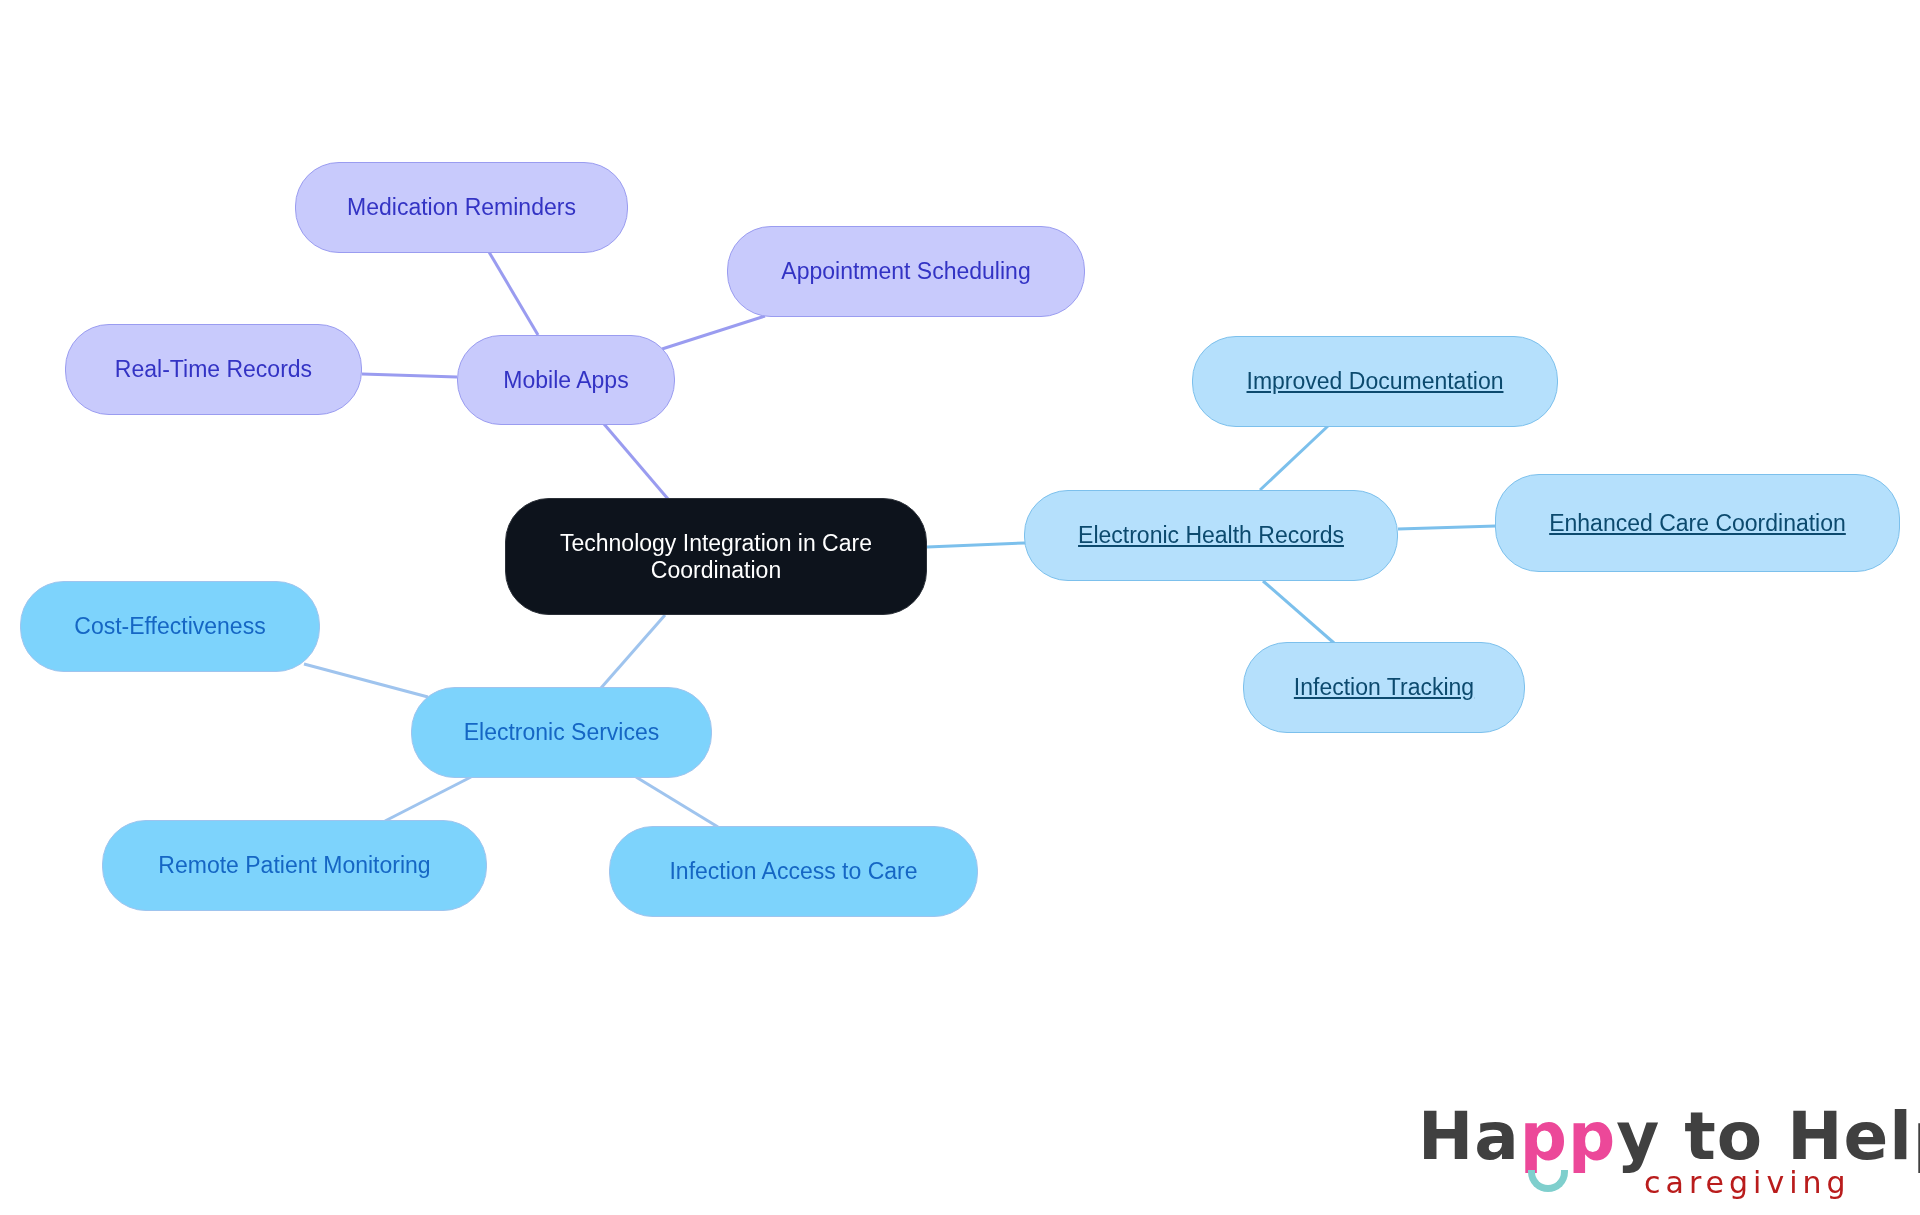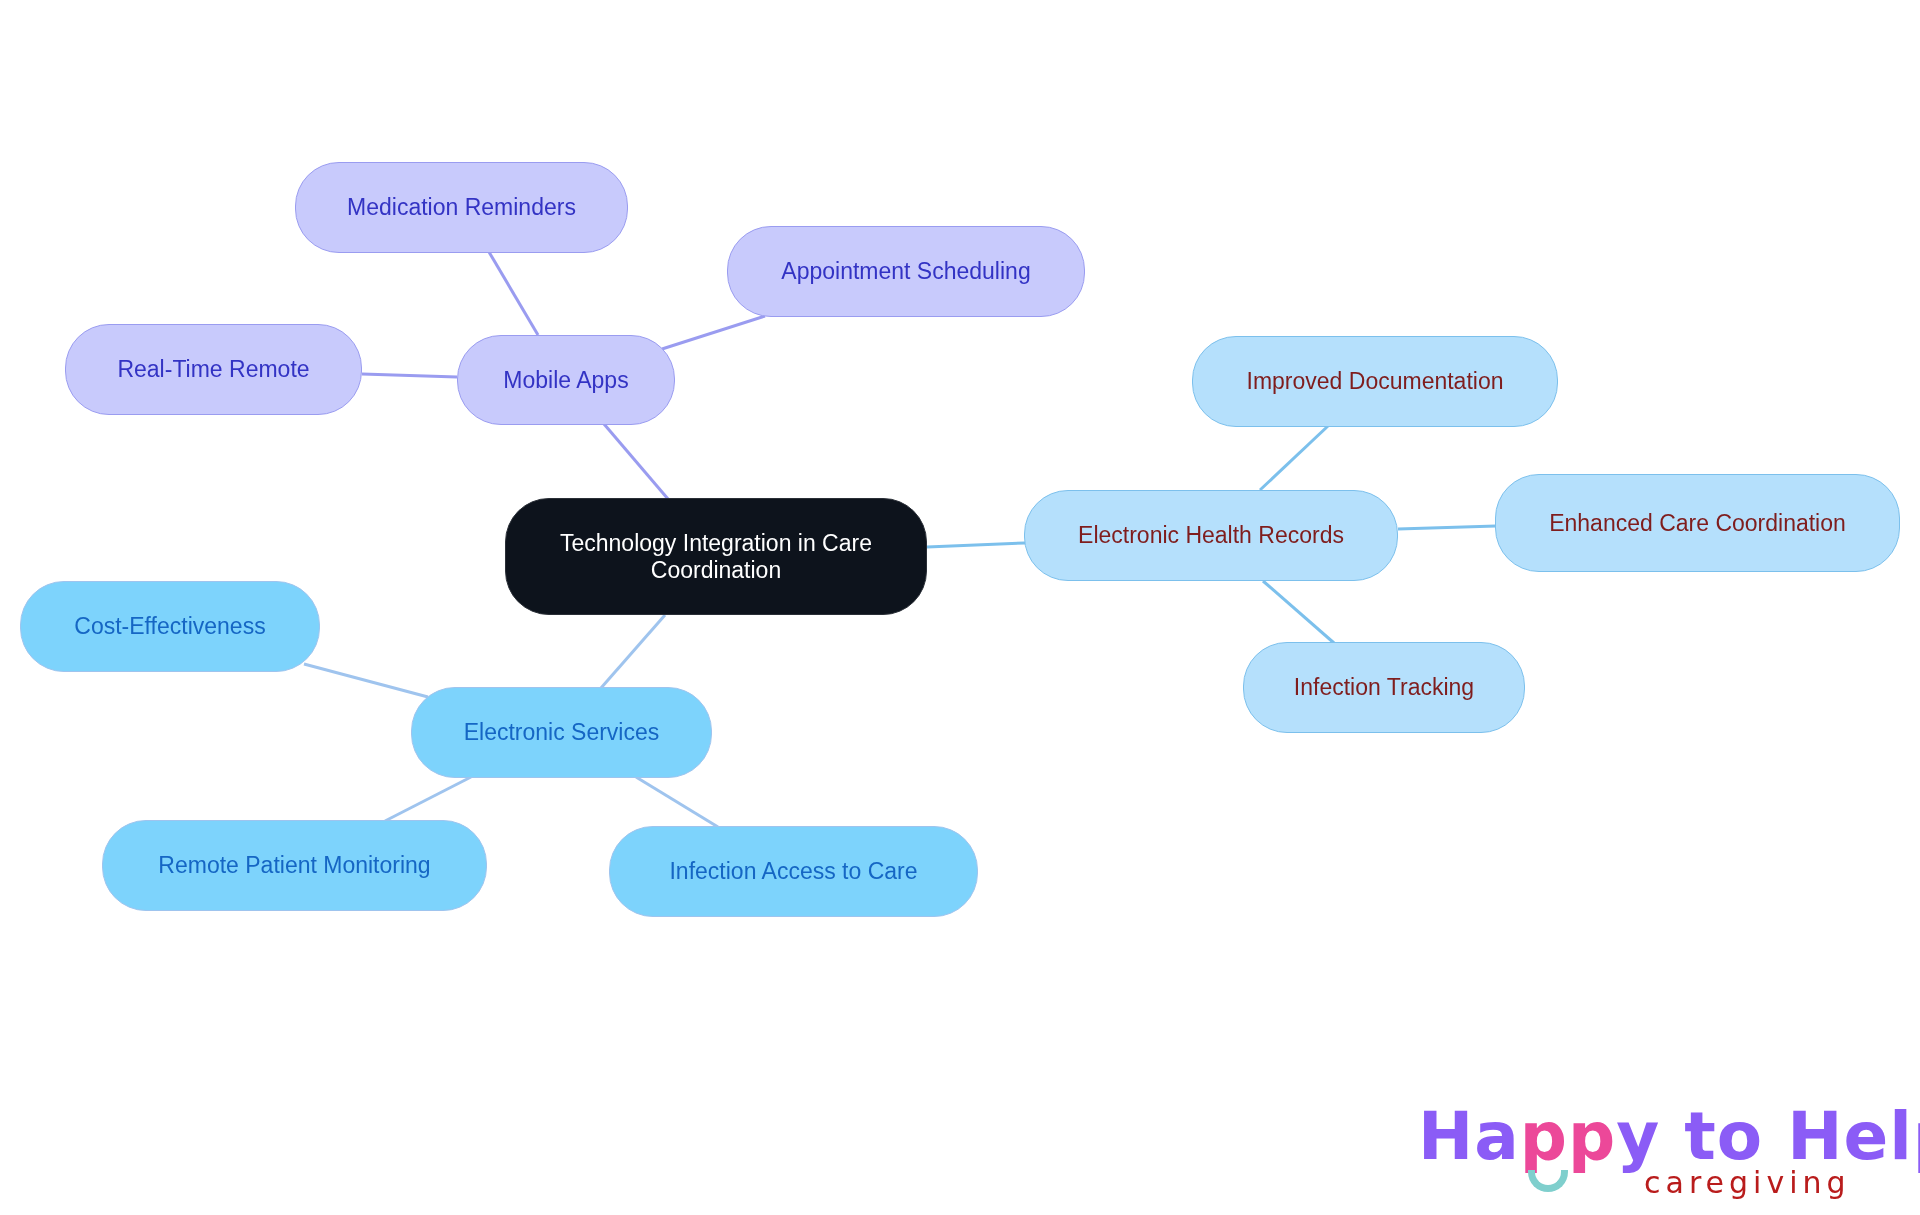--- a/index.html
+++ b/index.html
@@ -4,26 +4,26 @@
 <style>
   html, body { margin:0; padding:0; background:#ffffff; }
   body { width:1920px; height:1215px; position:relative; overflow:hidden;
          font-family:"Liberation Sans", "DejaVu Sans", sans-serif; }
   svg.edges { position:absolute; left:0; top:0; width:1920px; height:1215px; }
   .node { position:absolute; box-sizing:border-box; display:flex; align-items:center;
           justify-content:center; text-align:center; border-radius:44px;
           font-size:23px; line-height:27px; border:1.5px solid; padding:8px 20px; }
   .root { background:#0d131c; color:#ffffff; border-color:#2a2f37; border-radius:44px; }
   .purple { background:#c8cafc; border-color:#9a9cf0; color:#3333c4; }
-  .blue { background:#b5e0fc; border-color:#7cc0ec; color:#7f1d1d; }
+  .blue { background:#b5e0fc; border-color:#7cc0ec; color:#0c4a6e;text-decoration:underline; }
   .lightblue { background:#7dd3fc; border-color:#9fc4ee; color:#1566c4; }
   .logo { position:absolute; left:1418px; top:1104px; width:460px; height:100px; }
   .logo .main { position:absolute; left:0; top:0; font-size:66px; font-weight:bold;
                 letter-spacing:1px; font-family:"DejaVu Sans", sans-serif; white-space:nowrap; line-height:66px; }
-  .logo .coral { color:#8b5cf6; }
+  .logo .coral { color:#404040; }
   .logo .teal { color:#ec4899; }
   .logo .sub { position:absolute; left:226px; top:64px; font-size:30px; color:#b91c1c;
                letter-spacing:5px; font-family:"DejaVu Sans", sans-serif; line-height:30px; }
   .logo .smile { position:absolute; left:110px; top:66px; width:40px; height:22px;
                  border:7px solid #7fcfcd; border-top:none; border-radius:0 0 24px 24px; box-sizing:border-box; }
 </style>
 </head>
 <body>
 
 <svg class="edges" viewBox="0 0 1920 1215">
@@ -54,21 +54,21 @@
 <div class="node purple" style="left:457px; top:335px; width:218px; height:90px;">
   <span>Mobile Apps</span>
 </div>
 <div class="node purple" style="left:295px; top:162px; width:333px; height:91px;">
   <span>Medication Reminders</span>
 </div>
 <div class="node purple" style="left:727px; top:226px; width:358px; height:91px;">
   <span>Appointment Scheduling</span>
 </div>
 <div class="node purple" style="left:65px; top:324px; width:297px; height:91px;">
-  <span>Real-Time Remote</span>
+  <span>Real-Time Records</span>
 </div>
 
 <div class="node blue" style="left:1024px; top:490px; width:374px; height:91px;">
   <span>Electronic Health Records</span>
 </div>
 <div class="node blue" style="left:1192px; top:336px; width:366px; height:91px;">
   <span>Improved Documentation</span>
 </div>
 <div class="node blue" style="left:1495px; top:474px; width:405px; height:98px;">
   <span>Enhanced Care Coordination</span>

